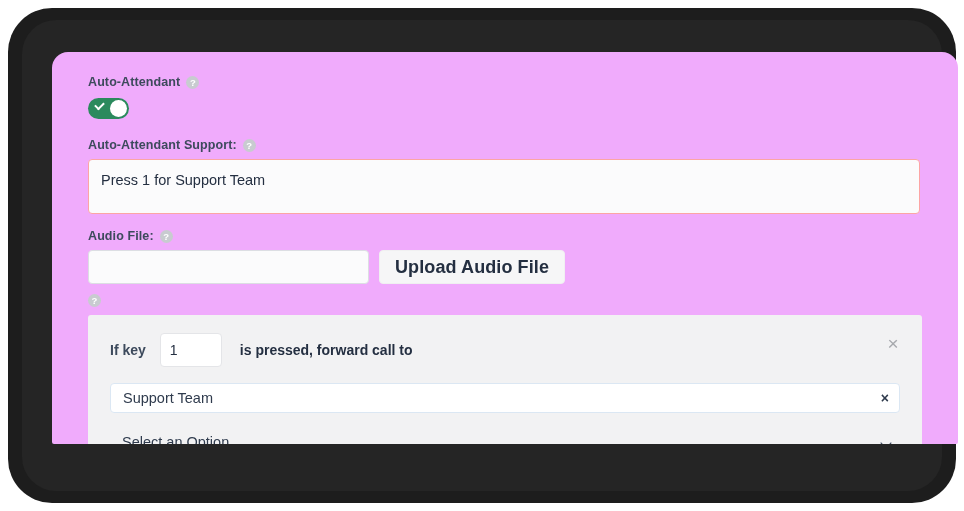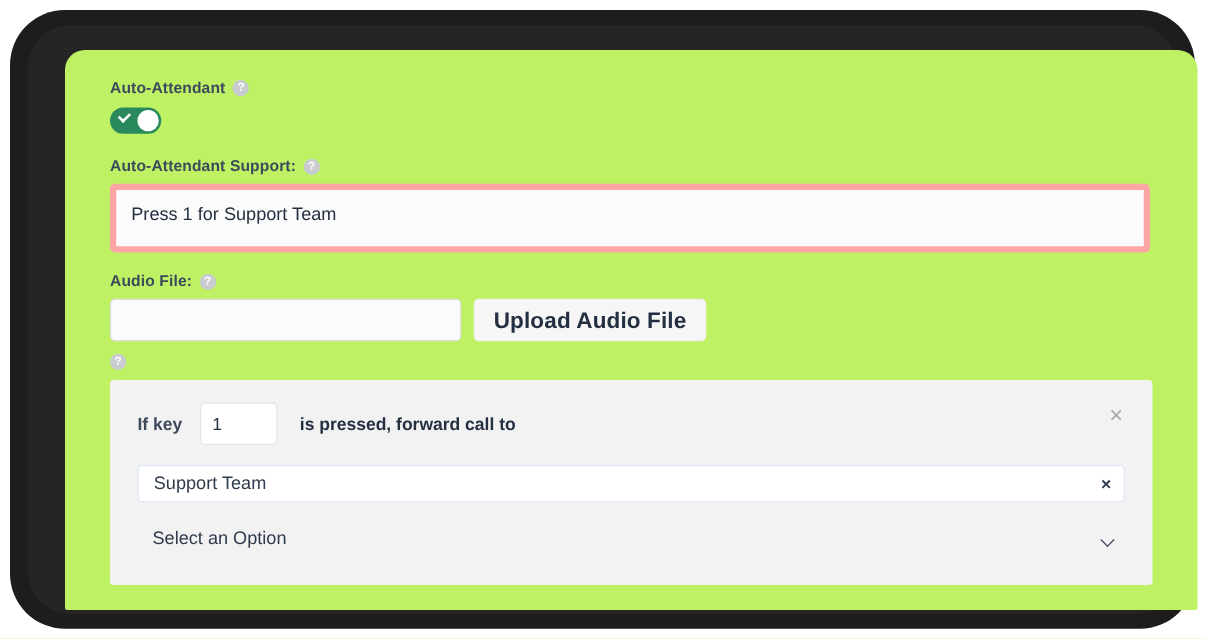--- a/index.html
+++ b/index.html
@@ -33,24 +33,24 @@
     height: 471px;
     background: #252525;
     border-radius: 34px;
     box-sizing: border-box;
   }
 
   
   #content-card {
     position: absolute;
     left: 30px;
-    top: 20px;
+    top: 32px;
     width: 906px;
-    height: 448px;
-    background: #bef264;
+    height: 392px;
+    background: #f0abfc;
     border-radius: 16px 16px 2px 2px;
     box-sizing: border-box;
     overflow: hidden;
   }
 
   #form-body {
     position: absolute;
     left: 36px;
     top: 22px;
     width: 838px;
@@ -113,21 +113,21 @@
     border-bottom: 2px solid #ffffff;
     transform: rotate(-45deg);
   }
 
   
   .msg-box {
     margin-top: 6px;
     width: 832px;
     height: 55px;
     background: #fbfbfc;
-    border: 5px solid #fca5a5;
+    border: 1px solid #fca5a5;
     border-radius: 4px;
     box-sizing: border-box;
     padding: 11px 12px;
     font-size: 14.5px;
     color: #242f41;
     font-family: "Liberation Sans", sans-serif;
     line-height: 18px;
     resize: none;
     outline: none;
   }

